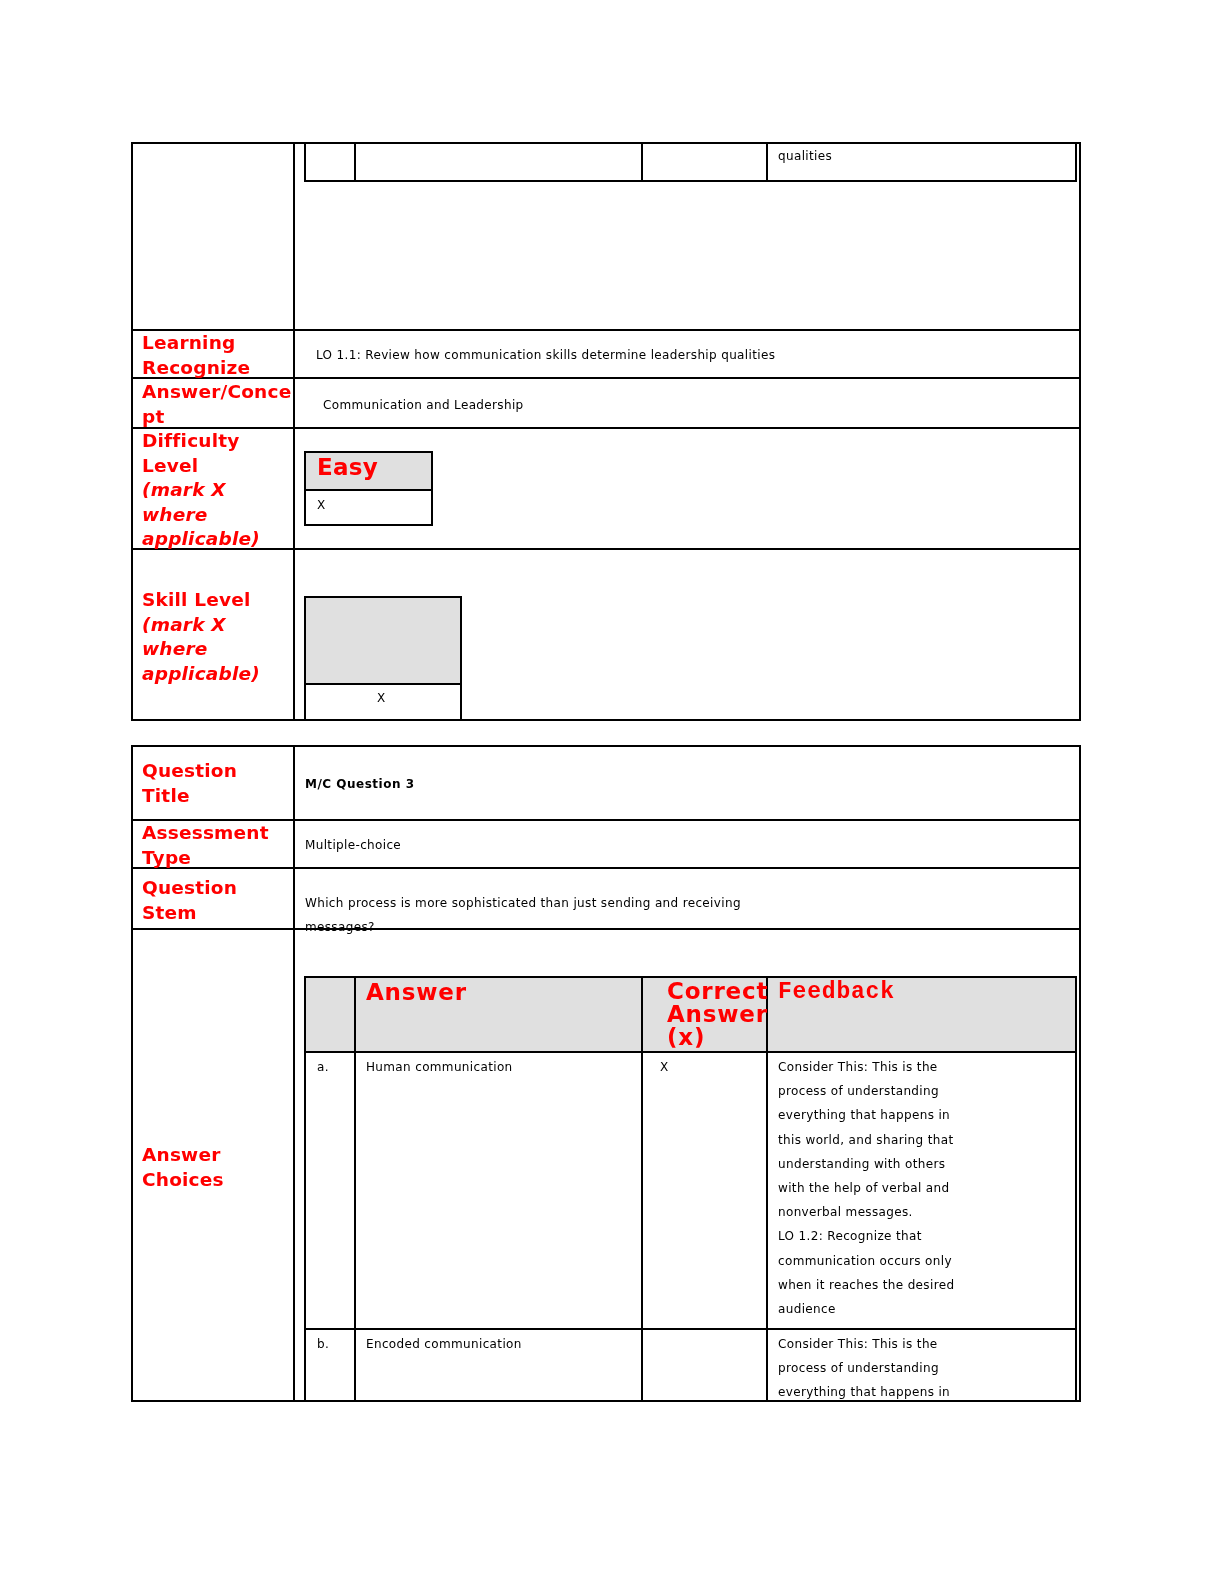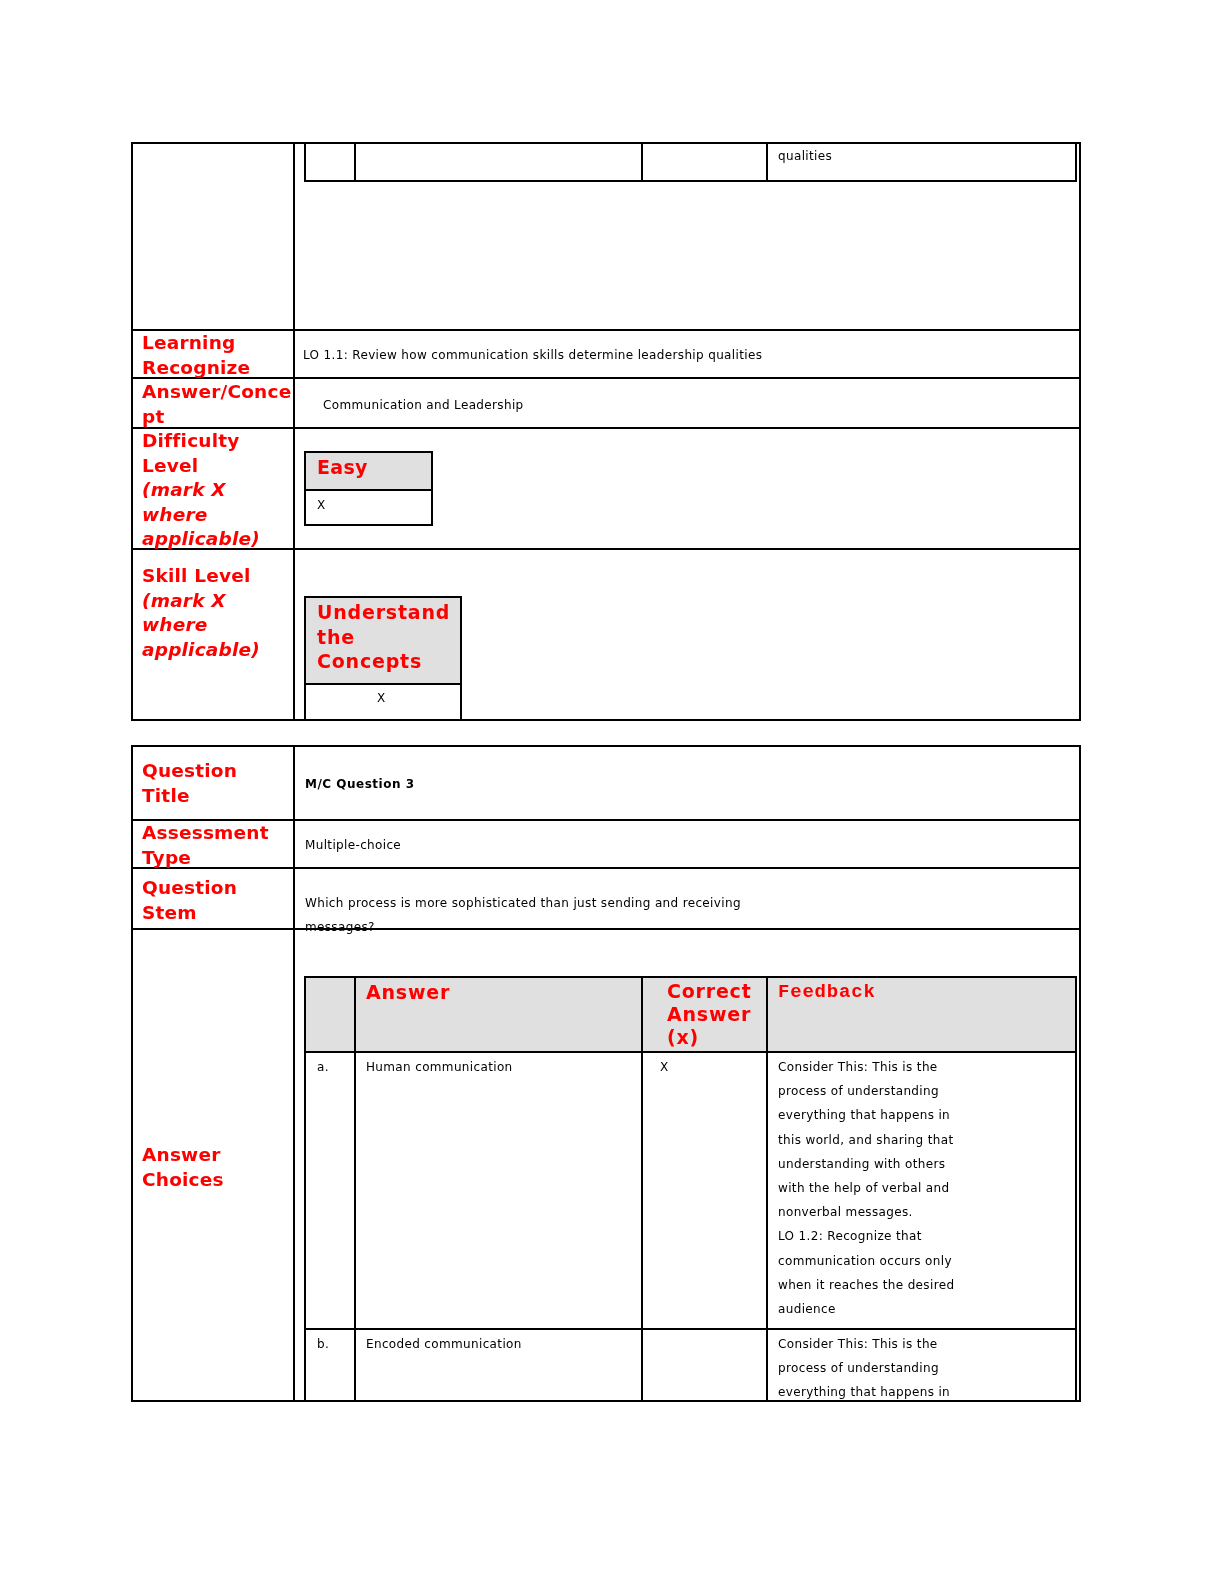--- a/index.html
+++ b/index.html
@@ -6,21 +6,21 @@
   body { width:1224px; height:1584px; position:relative; overflow:hidden;
          font-family:"DejaVu Sans", sans-serif; color:#000; }
   .abs { position:absolute; box-sizing:border-box; }
   .hline { position:absolute; height:2px; background:#000; }
   .vline { position:absolute; width:2px; background:#000; }
   .lbl { position:absolute; color:#ff0000; font-weight:bold; font-size:18.5px; line-height:24.5px;
          letter-spacing:0.2px; white-space:pre-line; }
   .txt { position:absolute; font-size:12px; line-height:24.2px; letter-spacing:0.35px; white-space:nowrap; }
   .box { position:absolute; border:2px solid #000; box-sizing:border-box; }
   .gray { background:#e0e0e0; }
-  .hdr { color:#ff0000; font-weight:bold; font-size:19px; line-height:24.5px; letter-spacing:0.8px; white-space:pre-line; position:absolute; }
+  .hdr { color:#ff0000; font-weight:bold; font-size:23px; line-height:24.5px; letter-spacing:0.8px; white-space:pre-line; position:absolute; }
   .wrap { white-space:pre-line; }
 </style>
 </head>
 <body>
 
 <div class="abs" style="left:131px;top:143px;width:950px;height:578px;">
 </div>
 
 <div class="hline" style="left:131px;top:142px;width:950px;"></div>
 <div class="hline" style="left:131px;top:719px;width:950px;"></div>
@@ -35,52 +35,49 @@
 
 <div class="box" style="left:304px;top:142px;width:773px;height:40px;border-top:none;">
   <div class="vline" style="left:48px;top:0;height:38px;"></div>
   <div class="vline" style="left:335px;top:0;height:38px;"></div>
   <div class="vline" style="left:460px;top:0;height:38px;"></div>
   <div class="txt" style="left:472px;top:2px;">qualities</div>
 </div>
 
 <div class="lbl" style="left:142px;top:331px;">Learning
 Recognize</div>
-<div class="txt" style="left:303px;top:343px;">LO 1.1: Review how communication skills determine leadership qualities</div>
+<div class="txt" style="left:316px;top:343px;">LO 1.1: Review how communication skills determine leadership qualities</div>
 
 <div class="lbl" style="left:142px;top:380px;">Answer/Conce
 pt</div>
 <div class="txt" style="left:323px;top:393px;">Communication and Leadership</div>
 
 <div class="abs" style="left:142px;top:429px;">
   <div class="lbl" style="position:static;">Difficulty
 Level</div>
   <div class="lbl" style="position:static;font-style:italic;">(mark X
 where
 applicable)</div>
 </div>
 <div class="box" style="left:304px;top:451px;width:129px;height:75px;">
   <div class="abs gray" style="left:0;top:0;width:125px;height:36px;"></div>
   <div class="hline" style="left:0;top:36px;width:125px;"></div>
   <div class="hdr" style="left:11px;top:2px;letter-spacing:0.3px;">Easy</div>
   <div class="txt" style="left:11px;top:40px;">X</div>
 </div>
 
-<div class="abs" style="left:142px;top:564px;">
+<div class="abs" style="left:142px;top:588px;">
   <div class="lbl" style="position:static;">Skill Level</div>
   <div class="lbl" style="position:static;font-style:italic;">(mark X
 where
 applicable)</div>
 </div>
 <div class="box" style="left:304px;top:596px;width:158px;height:125px;border-bottom:none;">
   <div class="abs gray" style="left:0;top:0;width:154px;height:85px;"></div>
   <div class="hline" style="left:0;top:85px;width:154px;"></div>
-  <div class="hdr" style="left:11px;top:2px;">Understand
-the
-Concepts</div>
   <div class="txt" style="left:71px;top:88px;">X</div>
 </div>
 
 <div class="hline" style="left:131px;top:745px;width:950px;"></div>
 <div class="hline" style="left:131px;top:1400px;width:950px;"></div>
 <div class="vline" style="left:131px;top:745px;height:657px;"></div>
 <div class="vline" style="left:1079px;top:745px;height:657px;"></div>
 <div class="vline" style="left:293px;top:745px;height:657px;"></div>
 <div class="hline" style="left:131px;top:819px;width:950px;"></div>
 <div class="hline" style="left:131px;top:867px;width:950px;"></div>

